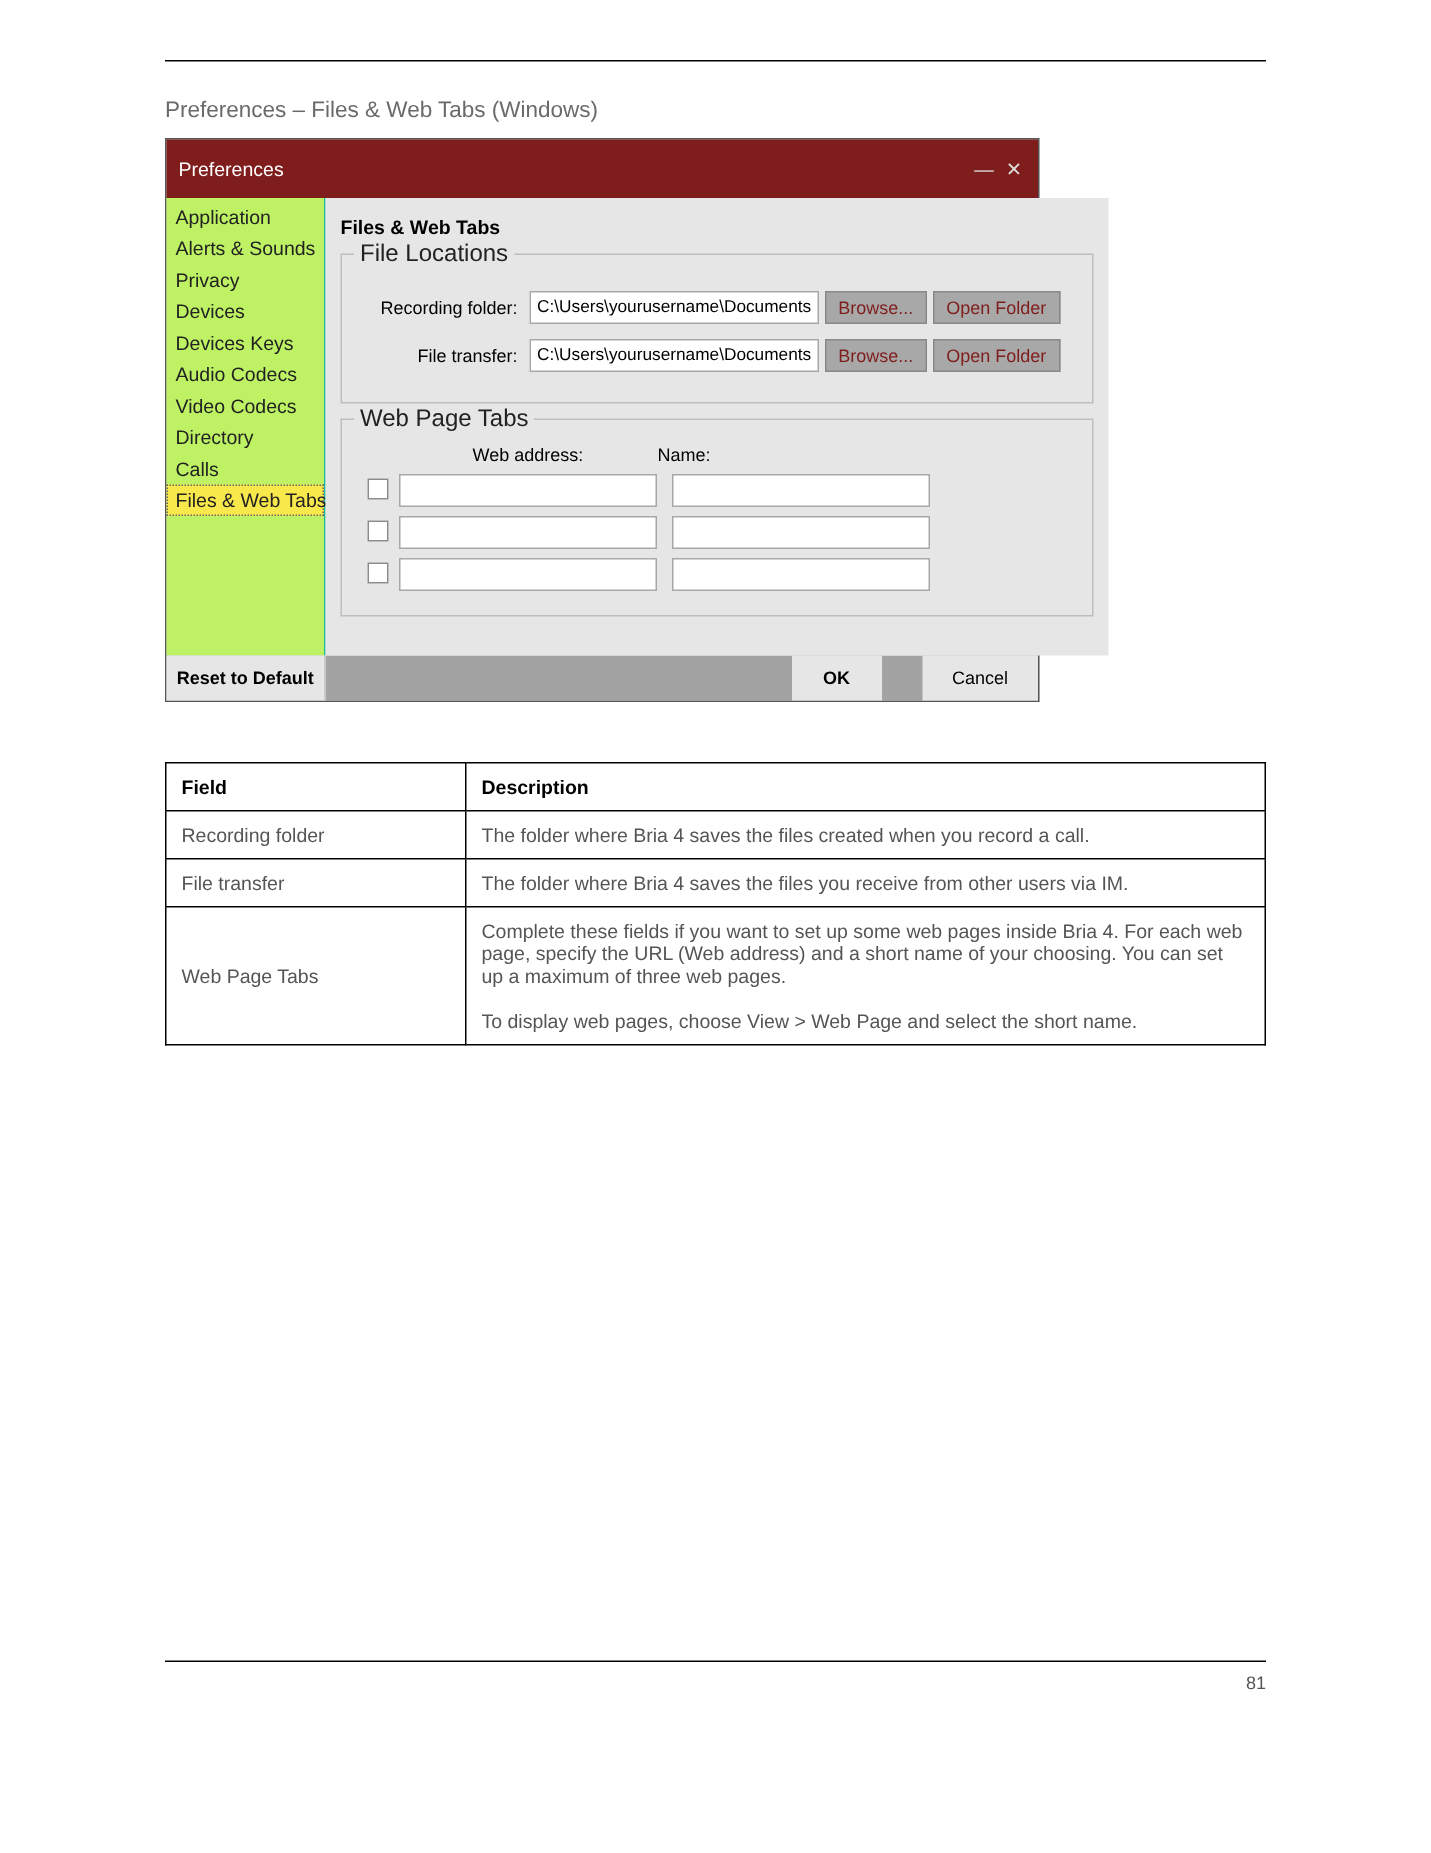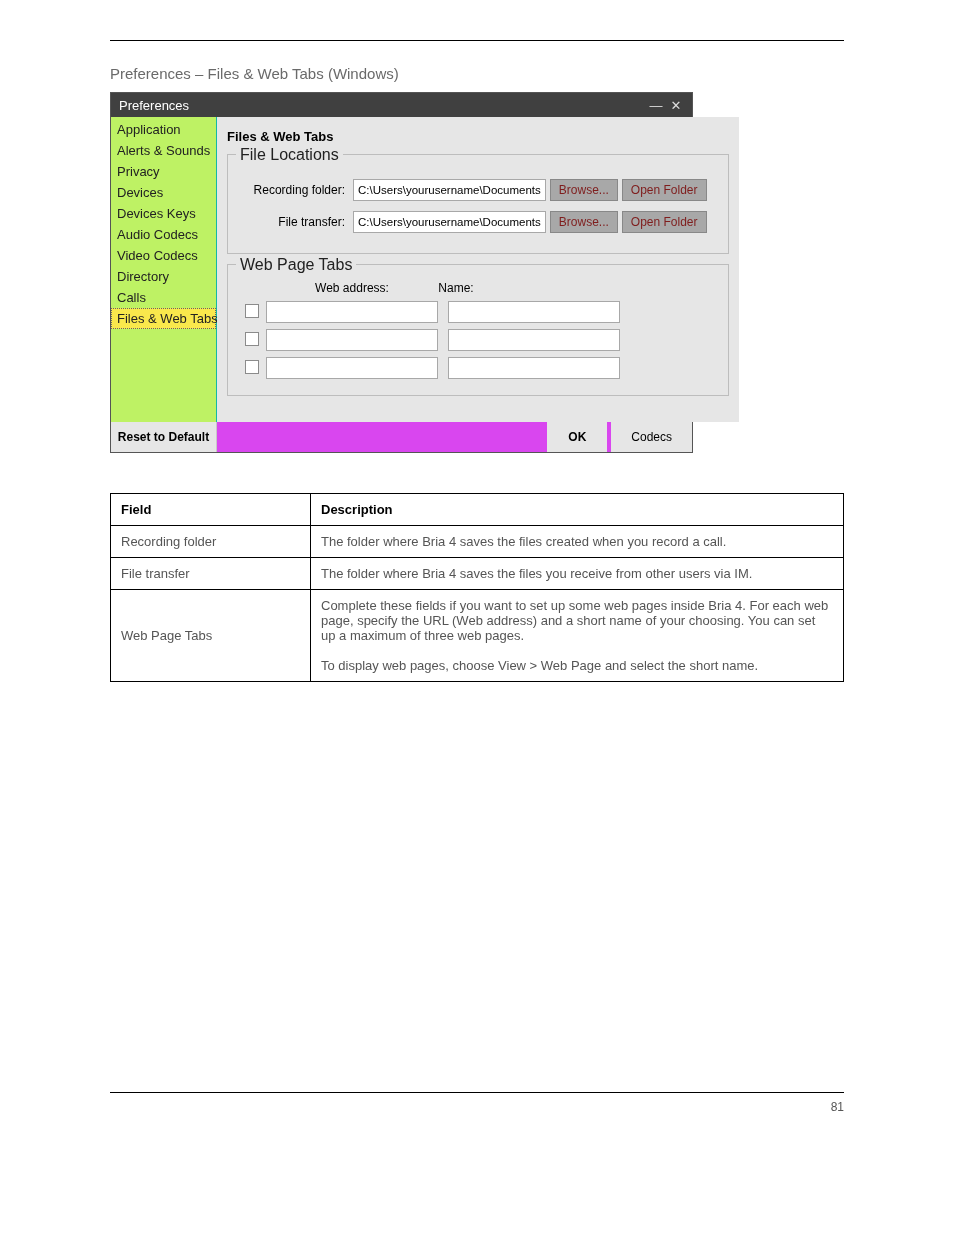--- a/index.html
+++ b/index.html
@@ -26,23 +26,23 @@
     margin: 24px 0 10px 0;
   }
   
   .dialog {
     width: 583px;
     border: 1px solid #555;
     background: #e6e6e6;
     font-size: 12px;
   }
   .titlebar {
-    background: #404040;
+    background: #7f1d1d;
     color: #fff;
-    height: 24px;
+    height: 39px;
     display: flex;
     align-items: center;
     padding: 0 6px 0 8px;
   }
   .titlebar .title { flex: 1; font-size: 13px; }
   .titlebar .winbtn { color: #ddd; width: 20px; text-align: center; font-size: 13px; }
   .dlg-body { display: flex; }
   .sidebar {
     width: 106px;
     background: #bef264;
@@ -120,24 +120,25 @@
   .webrow { display: flex; align-items: center; margin: 6px 0; }
   .chkcell { width: 28px; text-align: center; }
   .chk {
     width: 14px; height: 14px; border: 1px solid #8b8b8b; background: #fff; display: inline-block;
   }
   .wfield {
     height: 22px; background: #fff; border: 1px solid #a8a8a8; width: 172px;
   }
   .wgap { width: 10px; }
   .footer {
-    background: #d946ef;
+    background: #a3a3a3;
     height: 30px;
     display: flex;
     align-items: flex-end;
+    gap: 23px;
   }
   .footer-left {
     background: #e6e6e6;
     height: 100%;
     width: 106px;
     display: flex;
     align-items: center;
     justify-content: center;
     font-weight: bold;
     font-size: 12px;
@@ -252,21 +253,21 @@
             <div class="wgap"></div>
             <div class="wfield"></div>
           </div>
         </div>
       </div>
     </div>
     <div class="footer">
       <div class="footer-left">Reset to Default</div>
       <div class="footer-spacer"></div>
       <div class="footer-btn ok">OK</div>
-      <div class="footer-btn">Codecs</div>
+      <div class="footer-btn">Cancel</div>
     </div>
   </div>
 
   <table class="explain-table">
     <thead>
       <tr>
         <th>Field</th>
         <th>Description</th>
       </tr>
     </thead>

